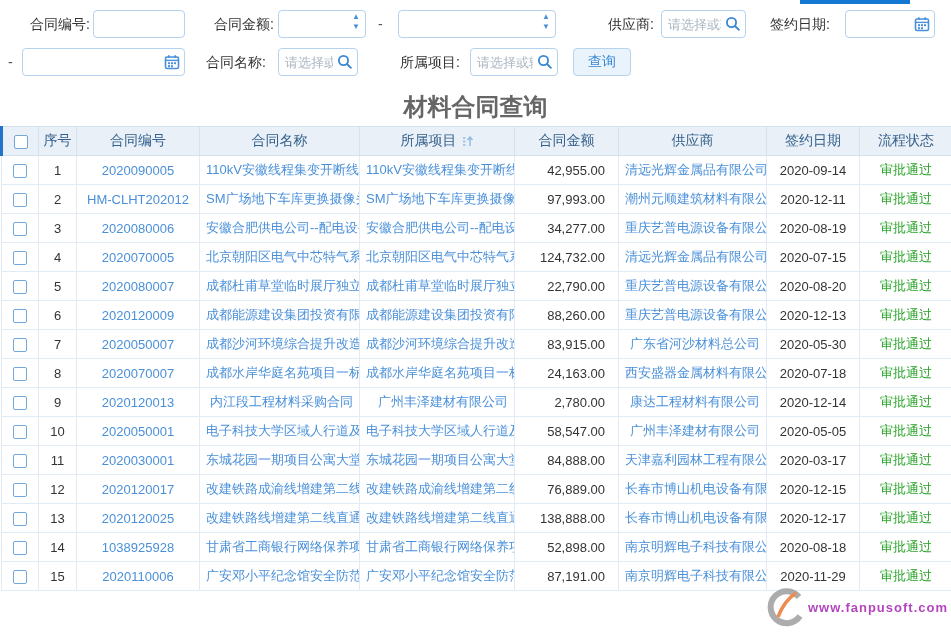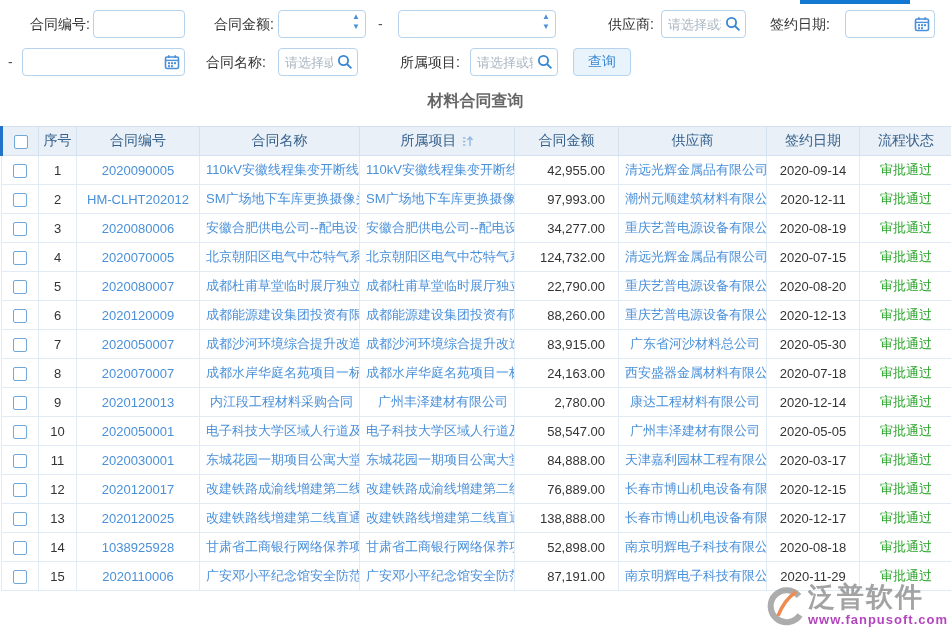--- a/index.html
+++ b/index.html
@@ -21,21 +21,21 @@
   .inp::placeholder{color:#a9b6c2;}
   .has-icon .inp{padding-right:24px;}
   .fld-icon{position:absolute;right:5px;top:6px;width:16px;height:16px;pointer-events:auto;}
   .spin{position:absolute;right:6px;top:3px;display:flex;flex-direction:column;gap:2px;align-items:center;cursor:pointer;}
   .spin span{color:#4a90d9;font-size:8px;line-height:8px;}
   .dash{position:absolute;height:28px;line-height:28px;color:#555;}
   .query-btn{position:absolute;background:#e9f3fb;border:1px solid #b5d3ec;color:#3787d3;border-radius:4px;
              font-size:14px;padding:0 14px;height:28px;cursor:pointer;font-family:inherit;}
 
   
-  .page-title{text-align:center;font-size:16px;font-weight:bold;color:#666;padding:11px 0 9px 0;height:26px;}
+  .page-title{text-align:center;font-size:24px;font-weight:bold;color:#666;padding:11px 0 9px 0;height:26px;}
 
   
   table{border-collapse:collapse;table-layout:fixed;width:951px;font-size:13px;}
   th{background:#eaf0f7;color:#35618c;font-weight:normal;height:29px;border:1px solid #d4e2f0;
      text-align:center;font-size:14px;overflow:hidden;white-space:nowrap;padding:0 4px;box-sizing:border-box;}
   th.first{border-left:3px solid #2373c8;}
   td{height:29px;border:1px solid #e0ebf6;background:#fff;padding:0 6px;white-space:nowrap;
      overflow:hidden;color:#333;box-sizing:border-box;}
   td.c{text-align:center;} td.r{text-align:right;padding-right:13px;} td.l{text-align:right;}
   .blue{color:#4a90d9;} .green{color:#28a428;}
@@ -344,17 +344,16 @@
         </tr>
       </tbody>
   </table>
 
   <div class="watermark">
     <svg width="40" height="40" viewBox="0 0 40 40">
       <path d="M33 10 A16 16 0 1 0 34 29" fill="none" stroke="#9a9a9a" stroke-width="6"></path>
       <path d="M30 6 Q18 14 12 30" fill="none" stroke="#e8742c" stroke-width="3.5"></path>
     </svg>
     <div class="wm-text">
-      <span class="wm-brand">泛普软件</span>
       <span class="wm-url">www.fanpusoft.com</span>
     </div>
   </div>
 </div>
 
 </body></html>

